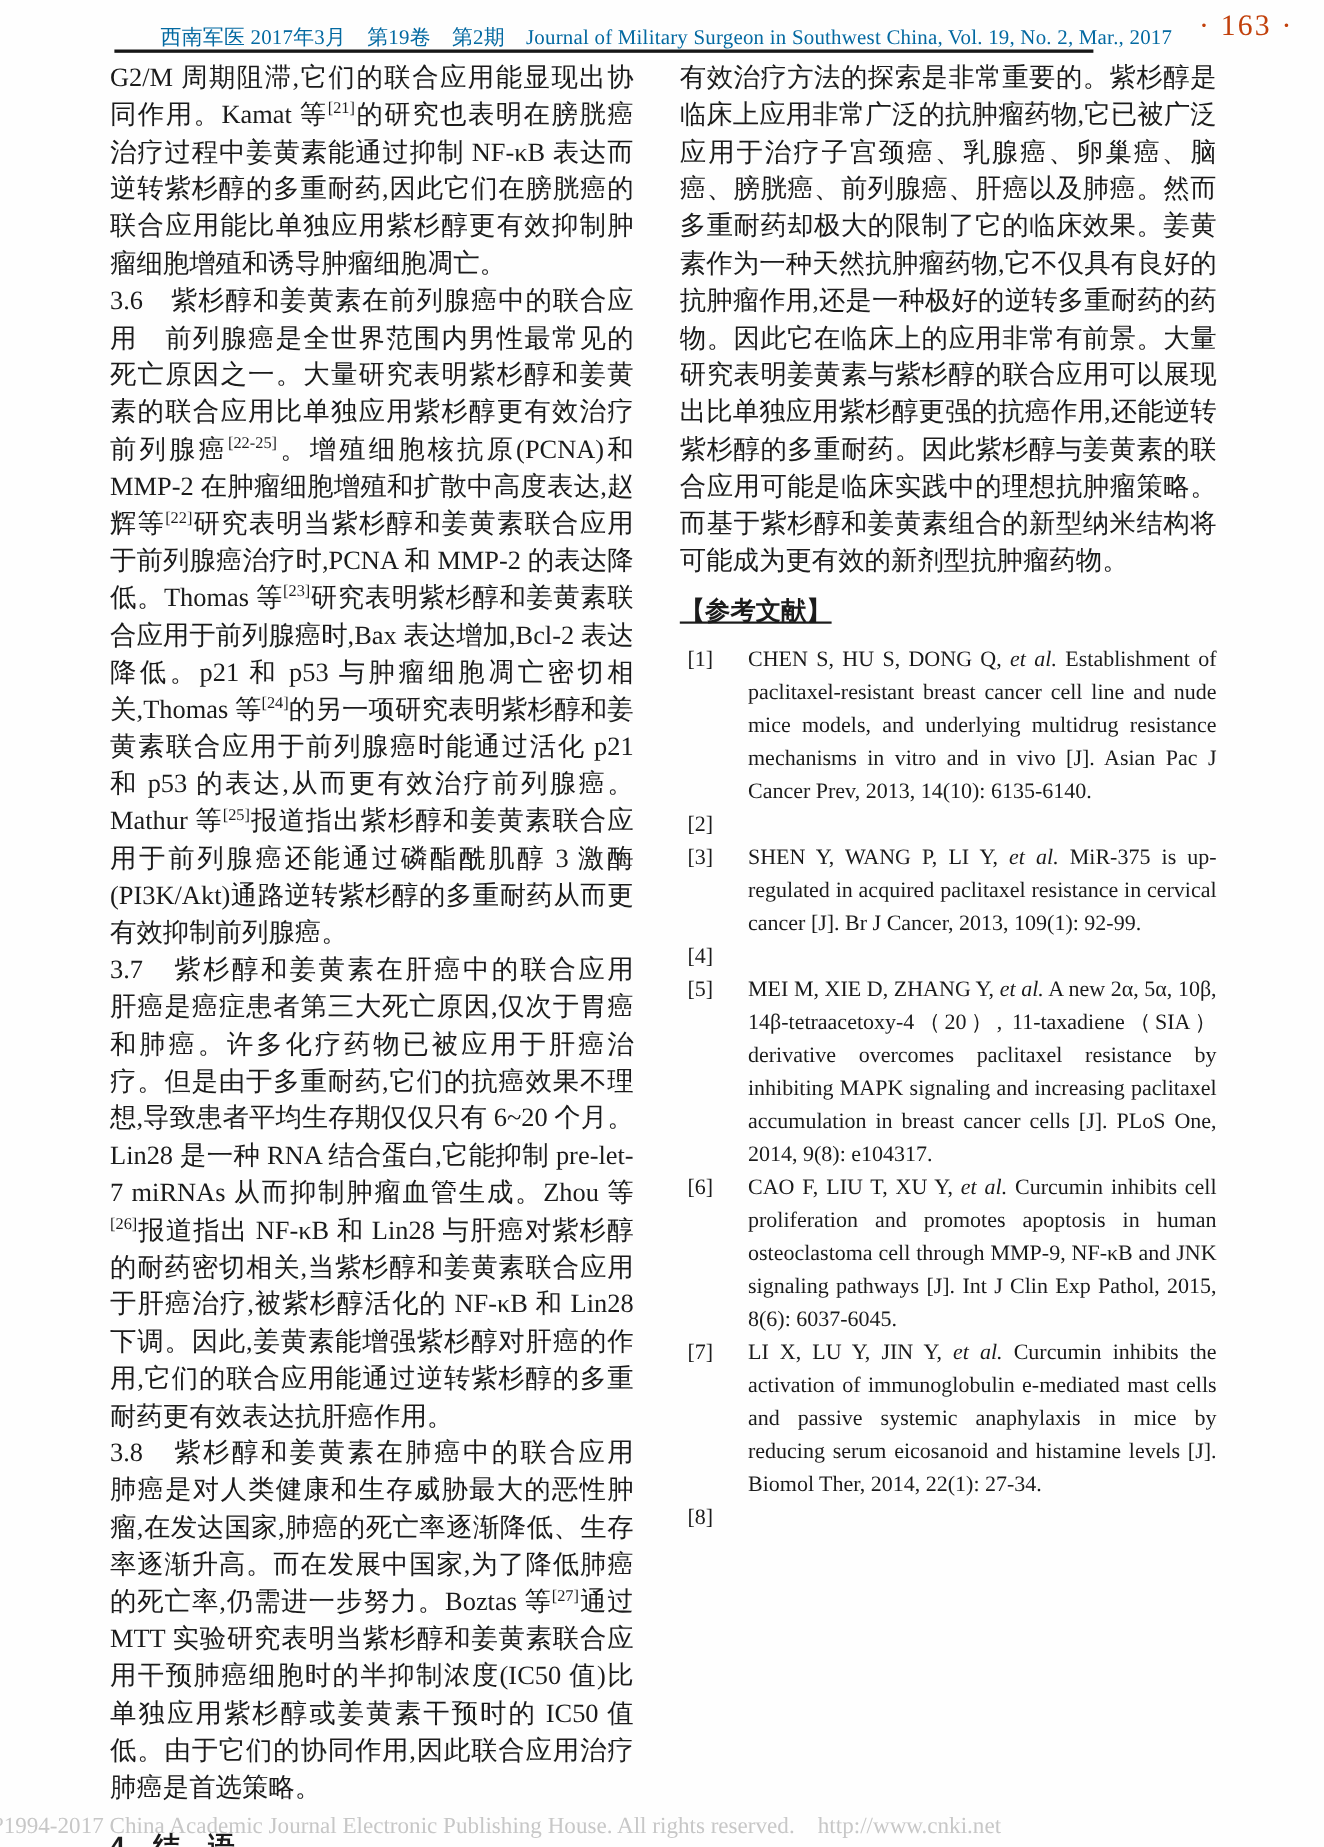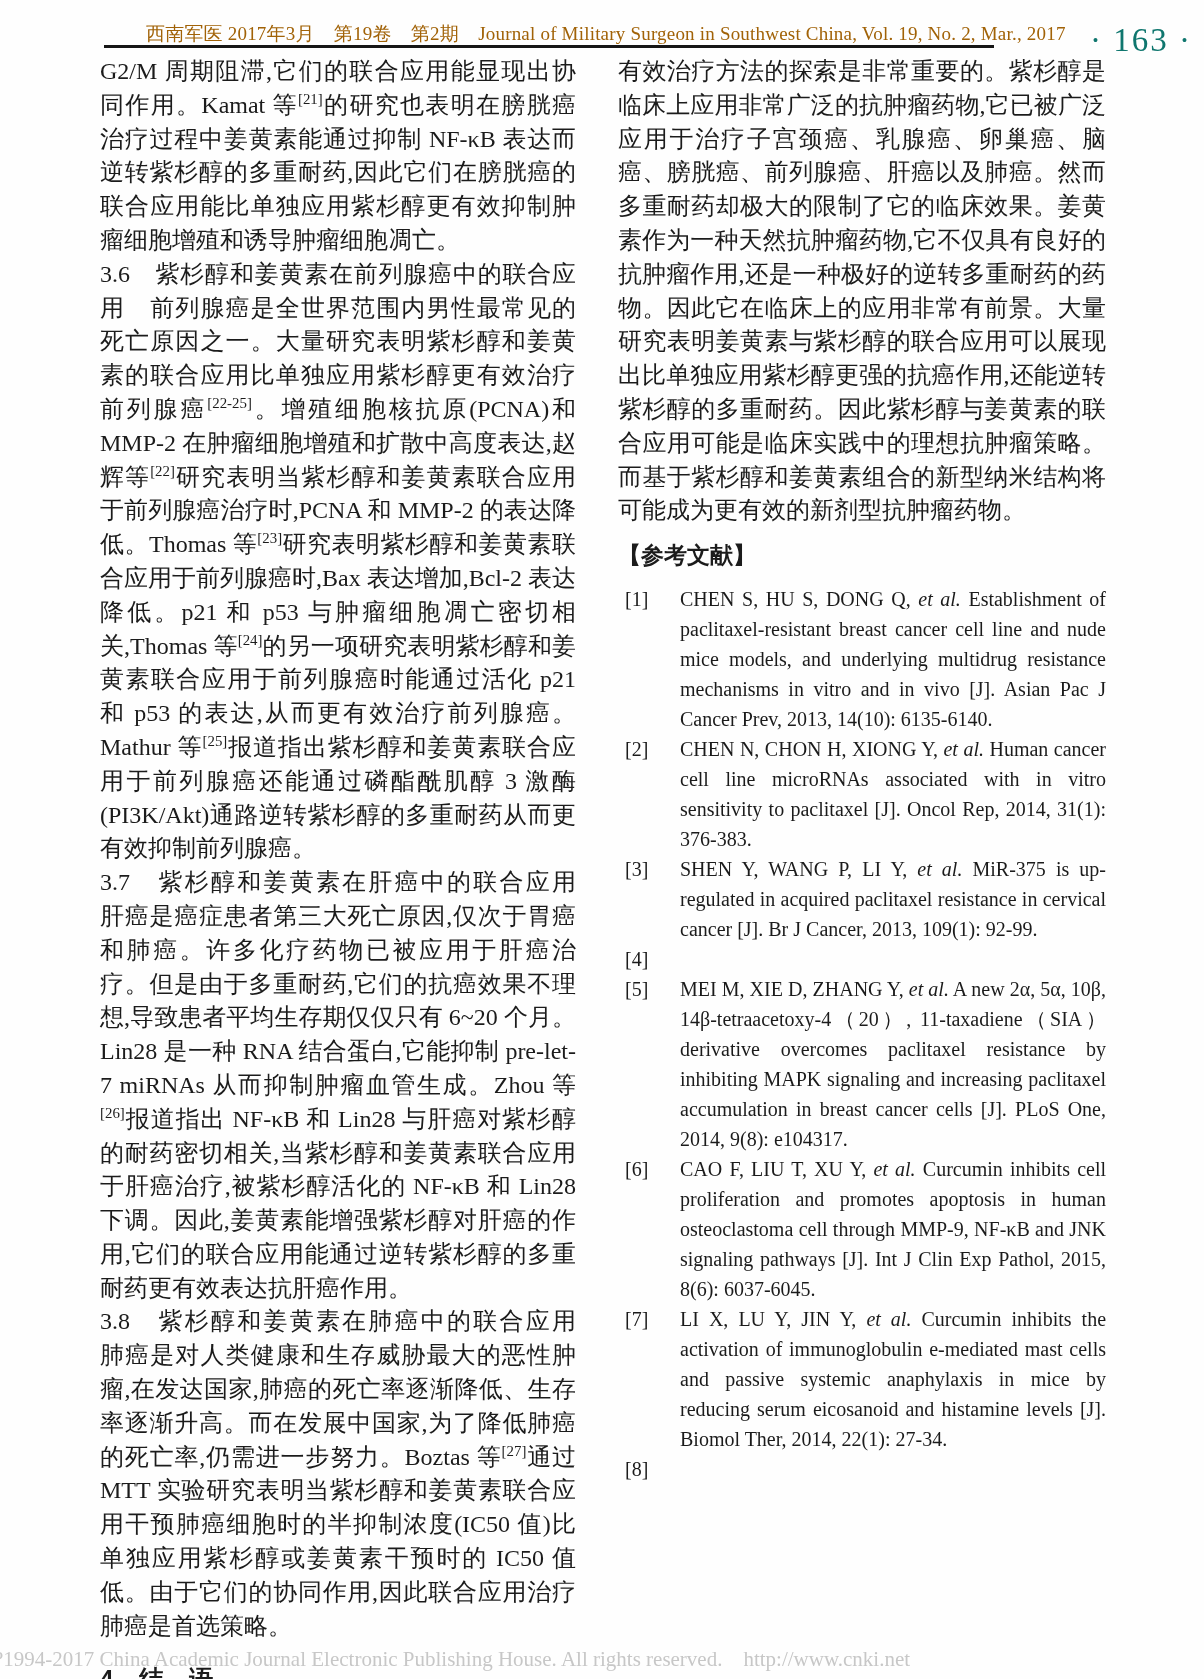--- a/index.html
+++ b/index.html
@@ -12,29 +12,29 @@
     color: #1b1b1b;
     overflow: hidden;
   }
   .header-line {
     position: absolute;
     left: 146px;
     top: 21px;
     font-size: 19px;
     white-space: pre;
     letter-spacing: 0.2px;
-    color: #a16207;
+    color: #0369a1;
   }
   .page-number {
     position: absolute;
     left: 1090px;
-    top: 22px;
-    font-size: 33px;
+    top: 8px;
+    font-size: 27px;
     letter-spacing: 2px;
-    color: #0f766e;
+    color: #c2410c;
   }
   .header-rule {
     position: absolute;
     left: 104px;
     top: 45px;
     width: 890px;
     height: 3px;
     background: #161616;
   }
   .col {
@@ -57,20 +57,21 @@
     line-height: 33.8px;
     margin: 19px 0 21px;
     letter-spacing: 1px;
   }
   .block.ref-heading {
     font-family: "Liberation Sans", sans-serif;
     font-weight: 700;
     font-size: 23px;
     line-height: 32px;
     margin: 11px 0 13px;
+    text-decoration: underline;
   }
   .block.reference {
     display: flex;
     font-size: 20px;
     line-height: 30px;
   }
   .ref-label {
     flex: 0 0 62px;
     box-sizing: border-box;
     padding-left: 7px;
@@ -116,21 +117,20 @@
 
   <div class="col col-right">
       <div class="block body"><span class="para-text"><span>有效治疗方法的探索是非常重要的。紫杉醇是临床上应用非常广泛的抗肿瘤药物,它已被广泛应用于治疗子宫颈癌、乳腺癌、卵巢癌、脑癌、膀胱癌、前列腺癌、肝癌以及肺癌。然而多重耐药却极大的限制了它的临床效果。姜黄素作为一种天然抗肿瘤药物,它不仅具有良好的抗肿瘤作用,还是一种极好的逆转多重耐药的药物。因此它在临床上的应用非常有前景。大量研究表明姜黄素与紫杉醇的联合应用可以展现出比单独应用紫杉醇更强的抗癌作用,还能逆转紫杉醇的多重耐药。因此紫杉醇与姜黄素的联合应用可能是临床实践中的理想抗肿瘤策略。而基于紫杉醇和姜黄素组合的新型纳米结构将可能成为更有效的新剂型抗肿瘤药物。</span></span></div>
       <div class="block ref-heading"><span class="para-text"><span>【参考文献】</span></span></div>
       <div class="block reference">
         <span class="ref-label">[1]</span>
         <span class="ref-text"><span>CHEN S, HU S, DONG Q, </span><span class="italic">et al.</span><span> Establishment of paclitaxel-resistant breast cancer cell line and nude mice models, and underlying multidrug resistance mechanisms in vitro and in vivo [J]. Asian Pac J Cancer Prev, 2013, 14(10): 6135-6140.</span></span>
       </div>
       <div class="block reference">
         <span class="ref-label">[2]</span>
-        <span class="ref-text"><span>CHEN N, CHON H, XIONG Y, </span><span class="italic">et al.</span><span> Human cancer cell line microRNAs associated with in vitro sensitivity to paclitaxel [J]. Oncol Rep, 2014, 31(1): 376-383.</span></span>
       </div>
       <div class="block reference">
         <span class="ref-label">[3]</span>
         <span class="ref-text"><span>SHEN Y, WANG P, LI Y, </span><span class="italic">et al.</span><span> MiR-375 is up-regulated in acquired paclitaxel resistance in cervical cancer [J]. Br J Cancer, 2013, 109(1): 92-99.</span></span>
       </div>
       <div class="block reference">
         <span class="ref-label">[4]</span>
       </div>
       <div class="block reference">
         <span class="ref-label">[5]</span>

